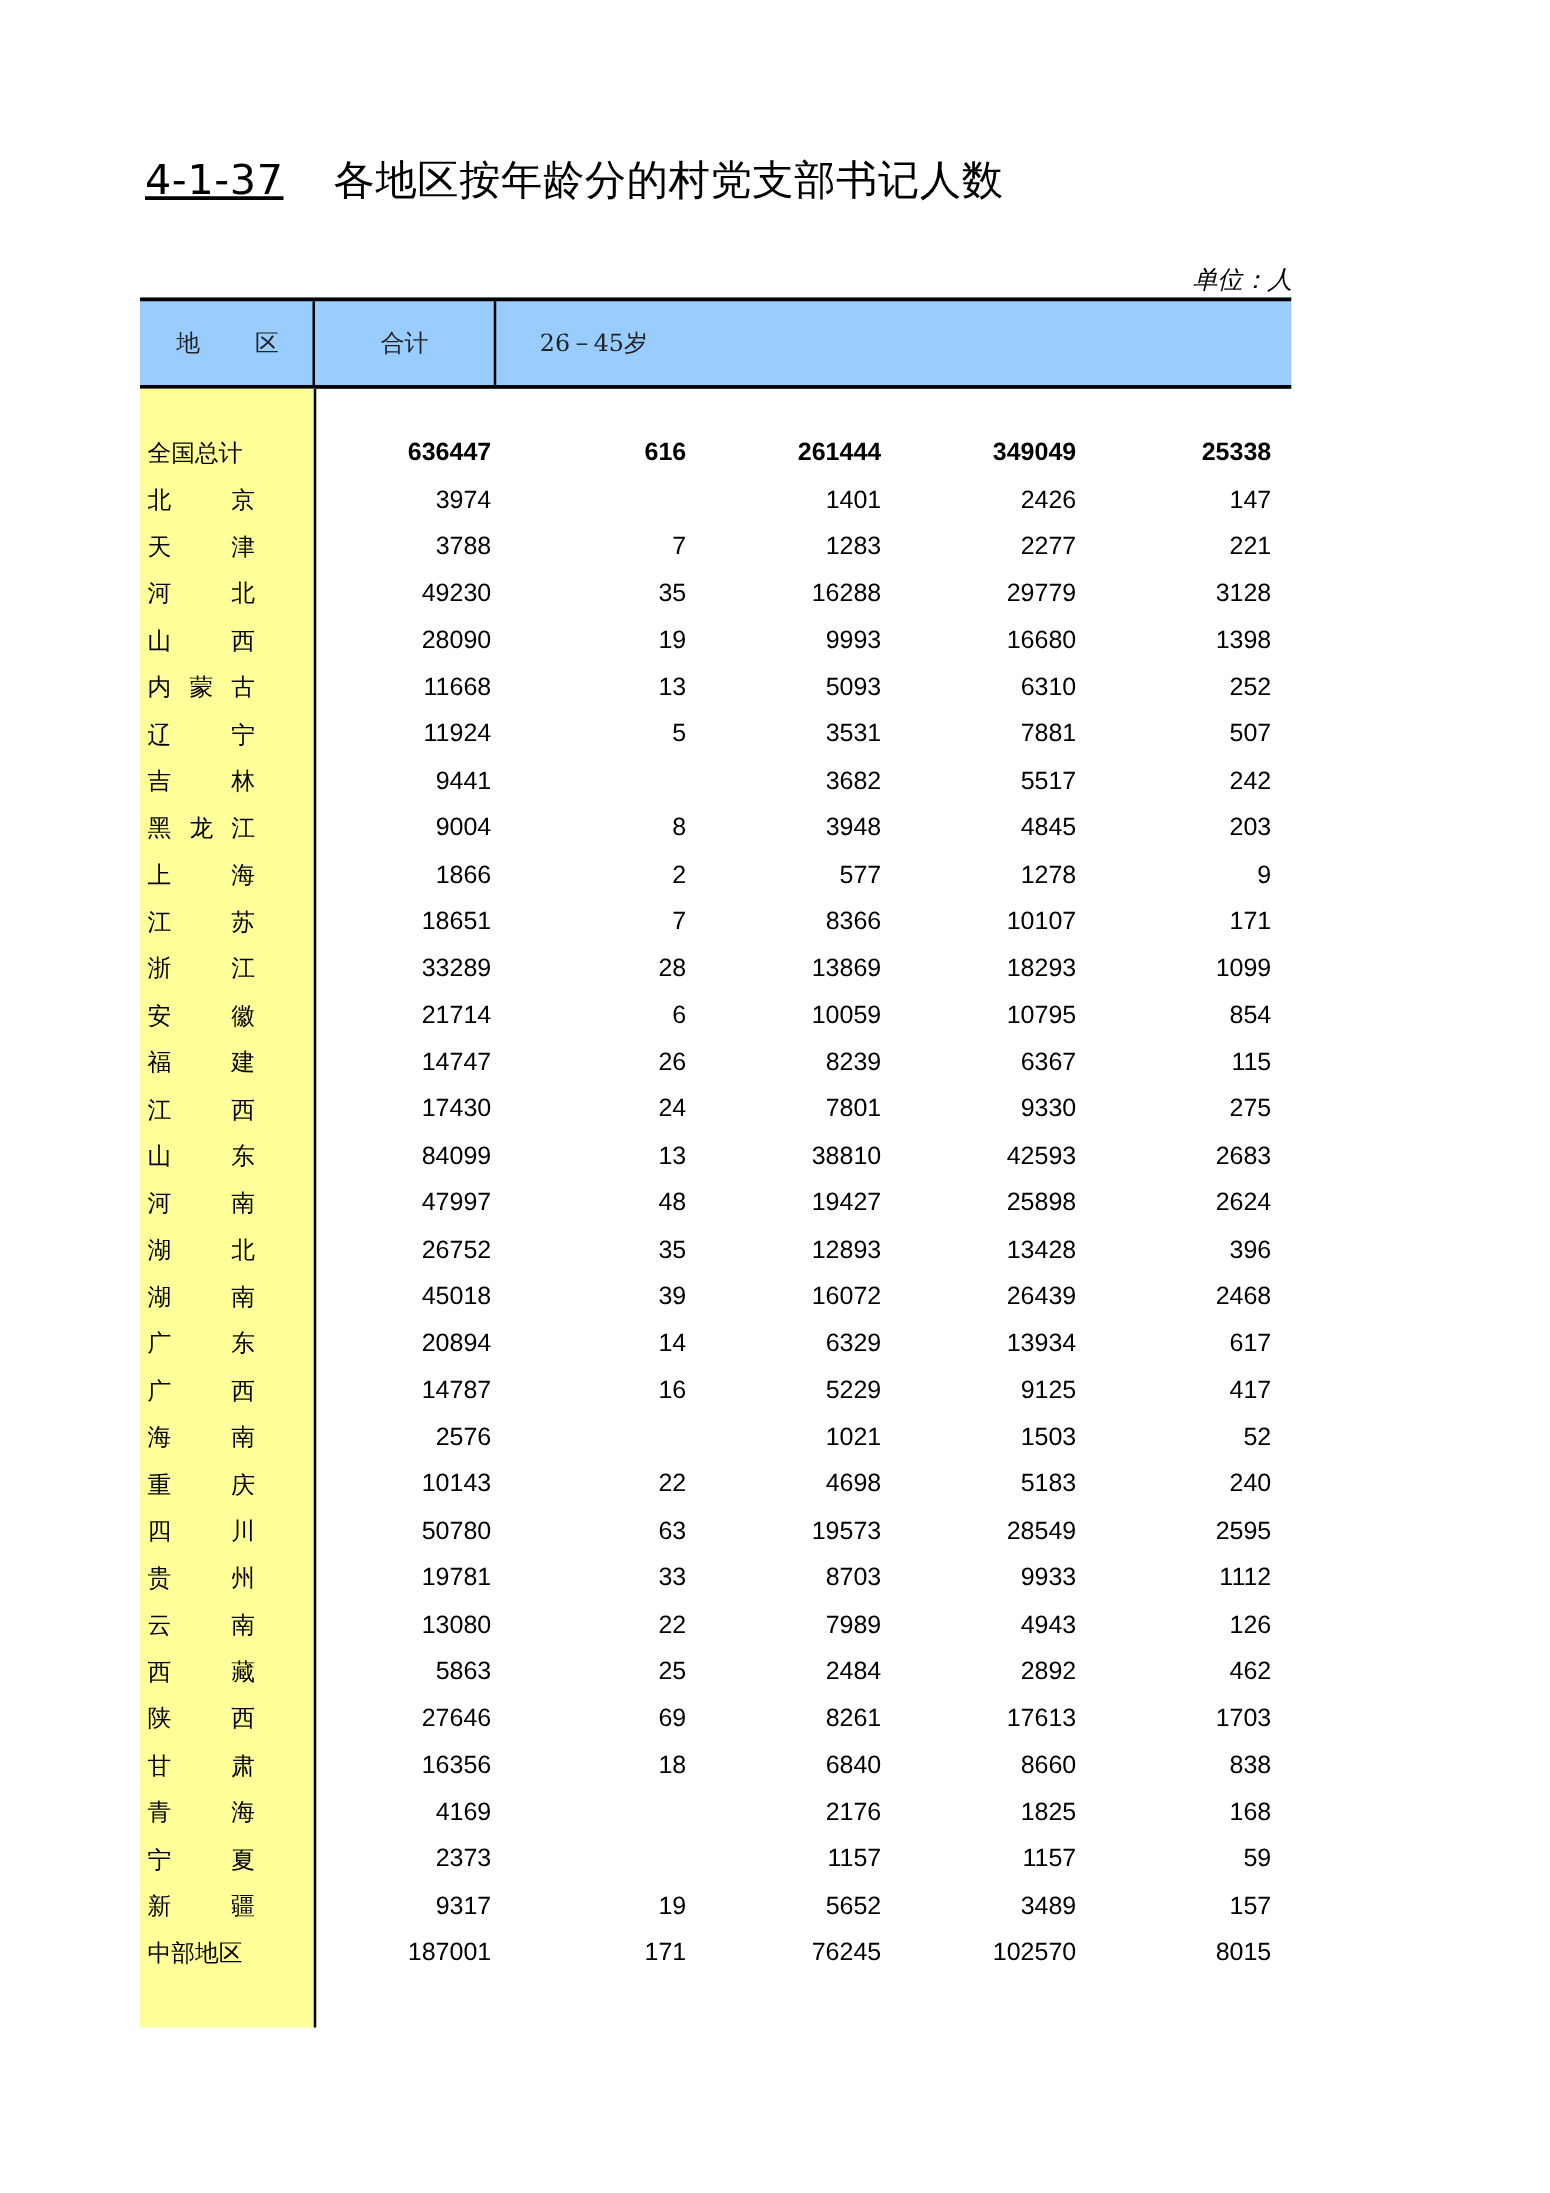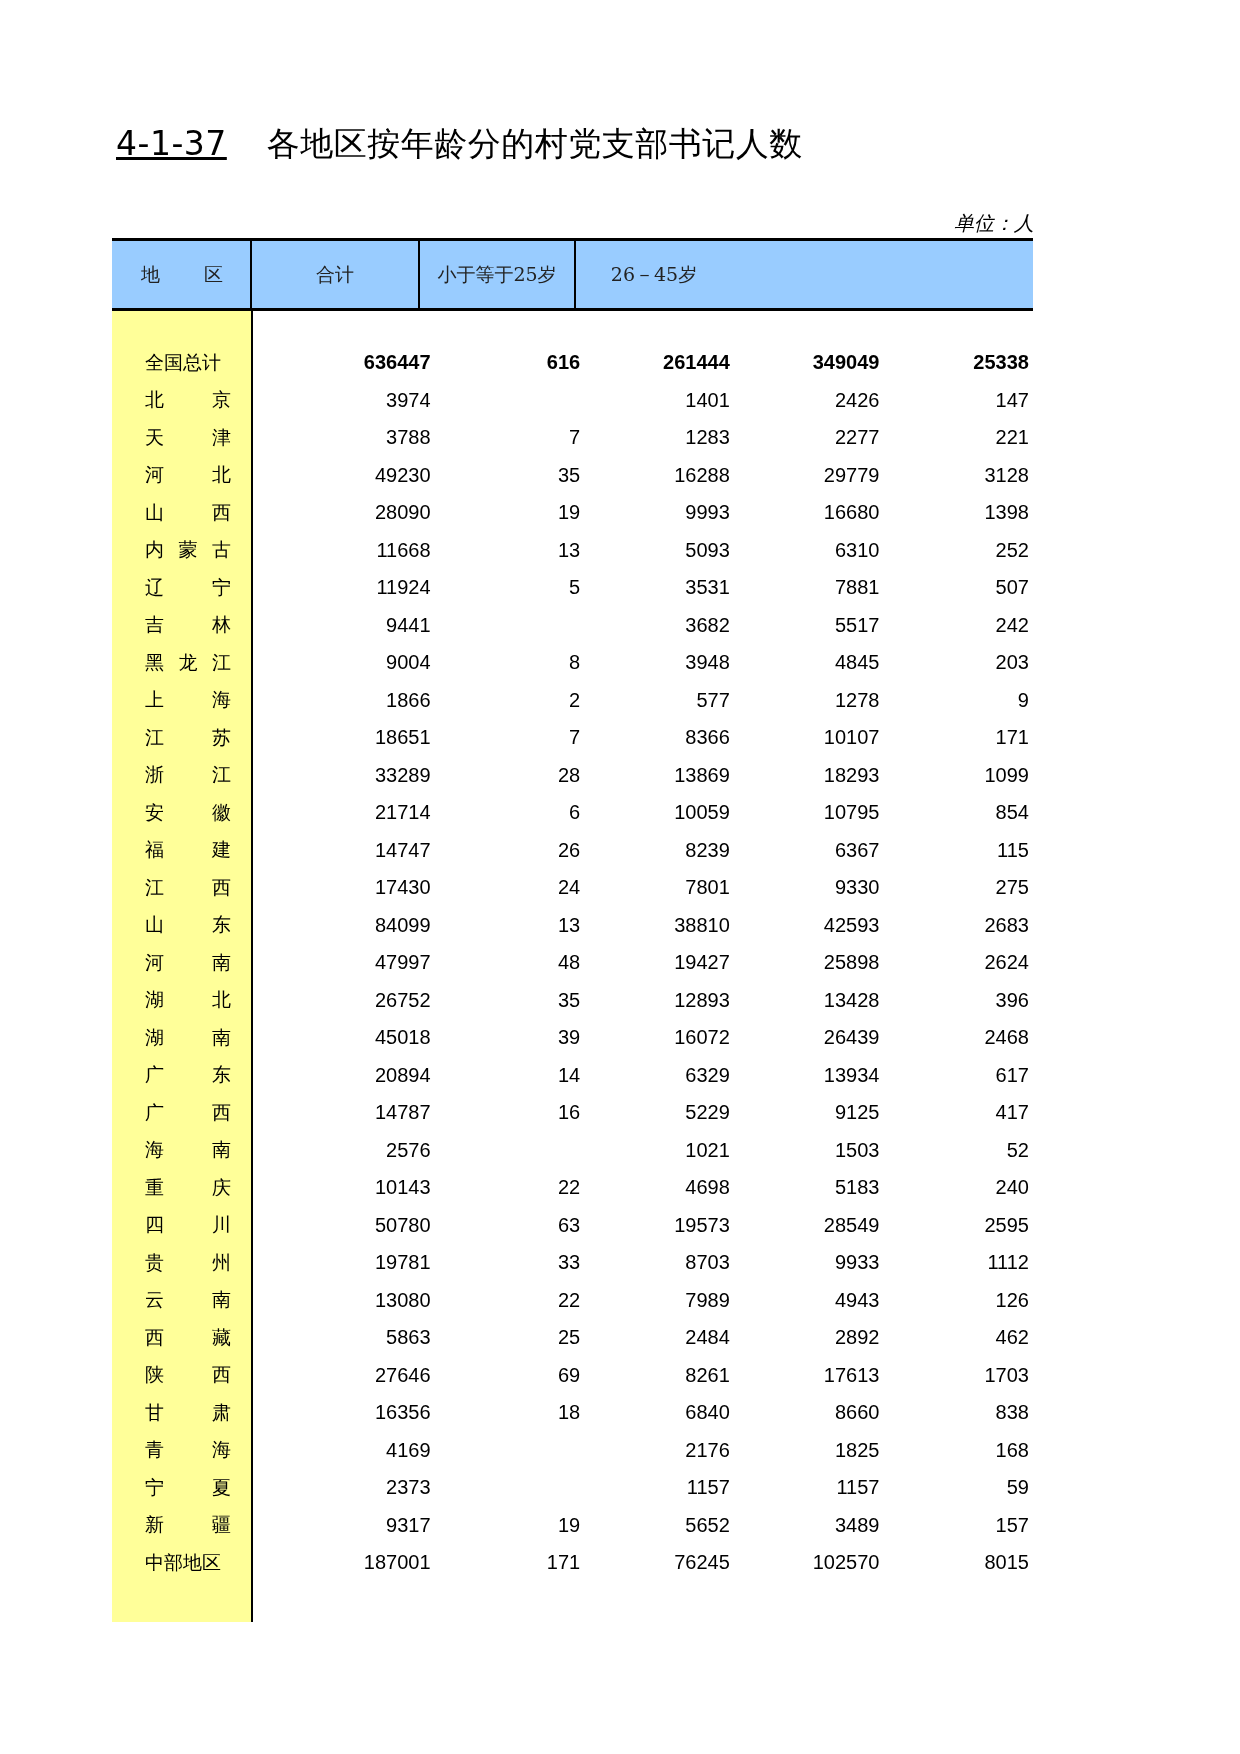--- a/index.html
+++ b/index.html
@@ -10,25 +10,25 @@
   .title .num { margin-right: 40px; text-decoration: underline; }
   .unit { position: absolute; right: 206px; top: 210px; font-size: 20px;
           font-family: "DejaVu Serif", serif; font-style: italic; }
   .table { position: absolute; left: 112px; top: 238px; width: 921px; }
   .header { display: flex; height: 67px; background: #99ccff;
             border-top: 3px solid #000; border-bottom: 3px solid #000; }
   .hcell { display: flex; align-items: center; justify-content: center;
            font-family: "DejaVu Serif", serif; font-size: 19px; color: #222;
            border-right: 2px solid #000; box-sizing: border-box; }
   .hcell:last-child { border-right: none; }
-  .c0 { width: 140px; } .c1 { width: 168px; } .c2 { width: 156px; }
+  .c0 { width: 140px; } .c1 { width: 145px; } .c2 { width: 156px; }
   .c3 { width: 156px; text-align: right; } .c4 { width: 156px; } .c5 { width: 156px; }
   .hcell.c0 { justify-content: flex-start; padding-left: 29px; letter-spacing: 0; }
   .hcell.c0 span.gap { display: inline-block; width: 44px; }
-  .body { position: relative; padding-left: 27px; }
+  .body { position: relative; }
   .yellow { position: absolute; left: 0; top: 0; width: 139px; height: 1311px;
             background: #ffff99; border-right: 2px solid #000; }
   .spacer { height: 33px; }
   .row { display: flex; height: 37.5px; align-items: center; position: relative; }
   .rcell { box-sizing: border-box; text-align: right; padding-right: 4px;
            font-family: "Liberation Sans", sans-serif; font-size: 20px; }
   .rcell.c0 { text-align: left; padding-left: 6px; font-family: "DejaVu Serif", serif;
               font-size: 19px; display: flex; justify-content: flex-start; }
   .row.total .rcell { font-weight: bold; }
   .row.total .rcell.c0 { font-weight: normal; }
@@ -44,21 +44,20 @@
 <div class="unit">单位：人</div>
 
 <div class="table">
   <div class="header">
     <div class="hcell c0">
       <span>地</span>
         <span class="gap"></span>
         <span>区</span>
     </div>
     <div class="hcell c1">合计</div>
-    <div class="hcell c2">小于等于25岁</div>
     <div class="hcell c3">26－45岁</div>
   </div>
   <div class="body" id="tbody">
     <div class="yellow"></div>
     <div class="spacer"></div>
   <div class="row total">
         <div class="rcell c0">
           <span>全国总计</span>
         </div>
         <div class="rcell c1">636447</div>

